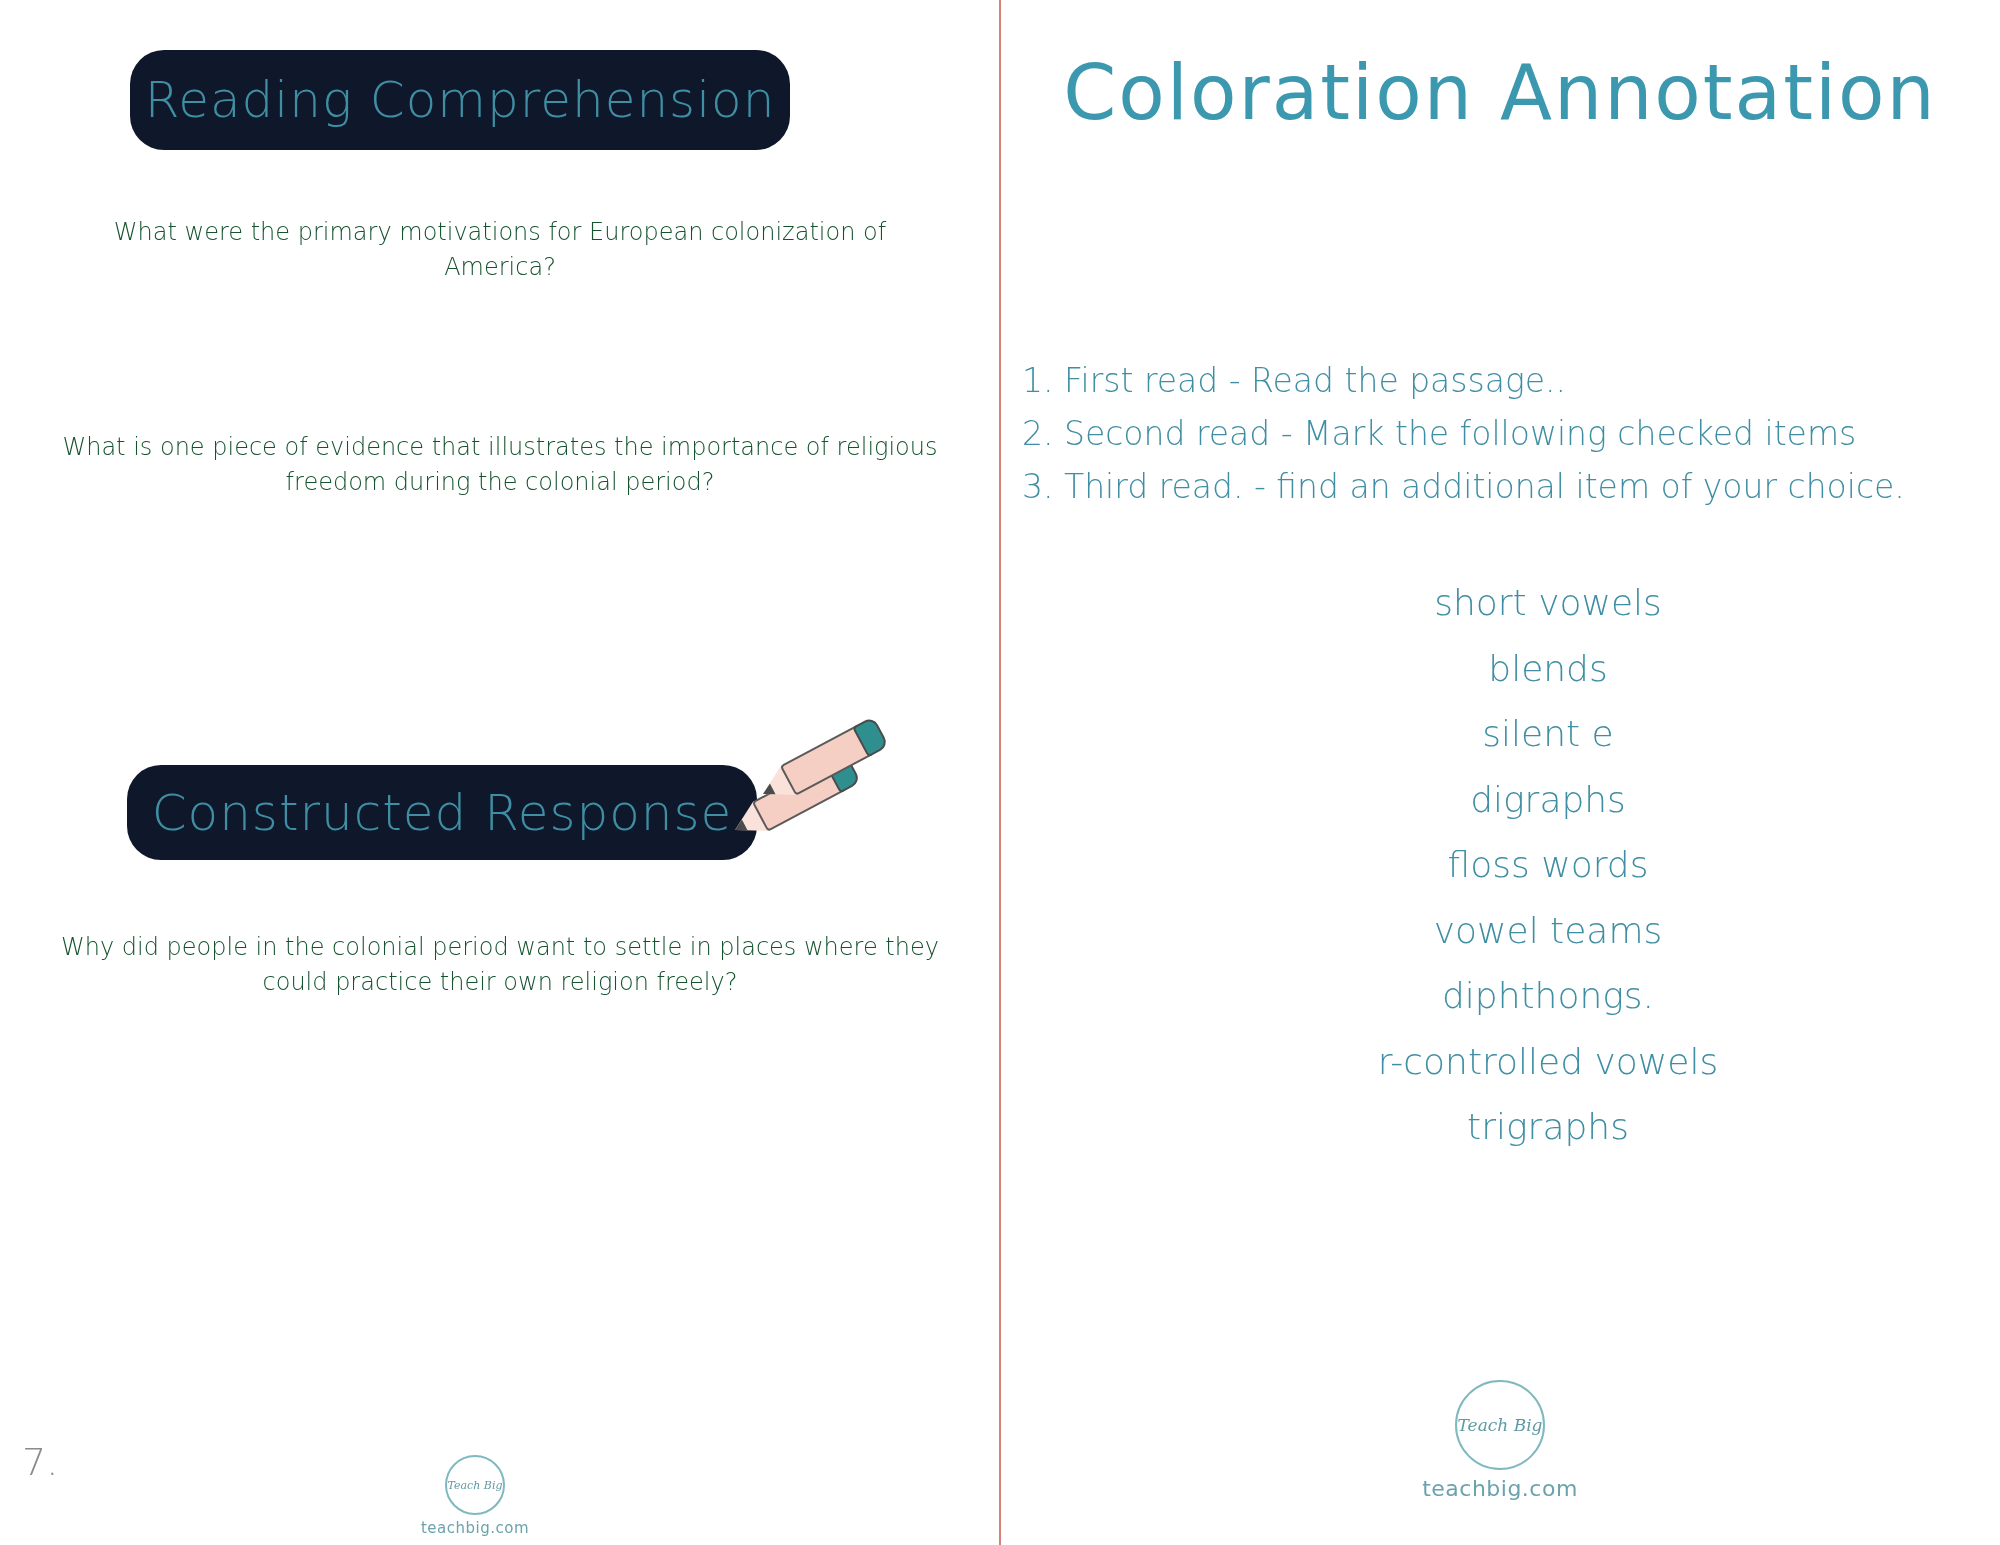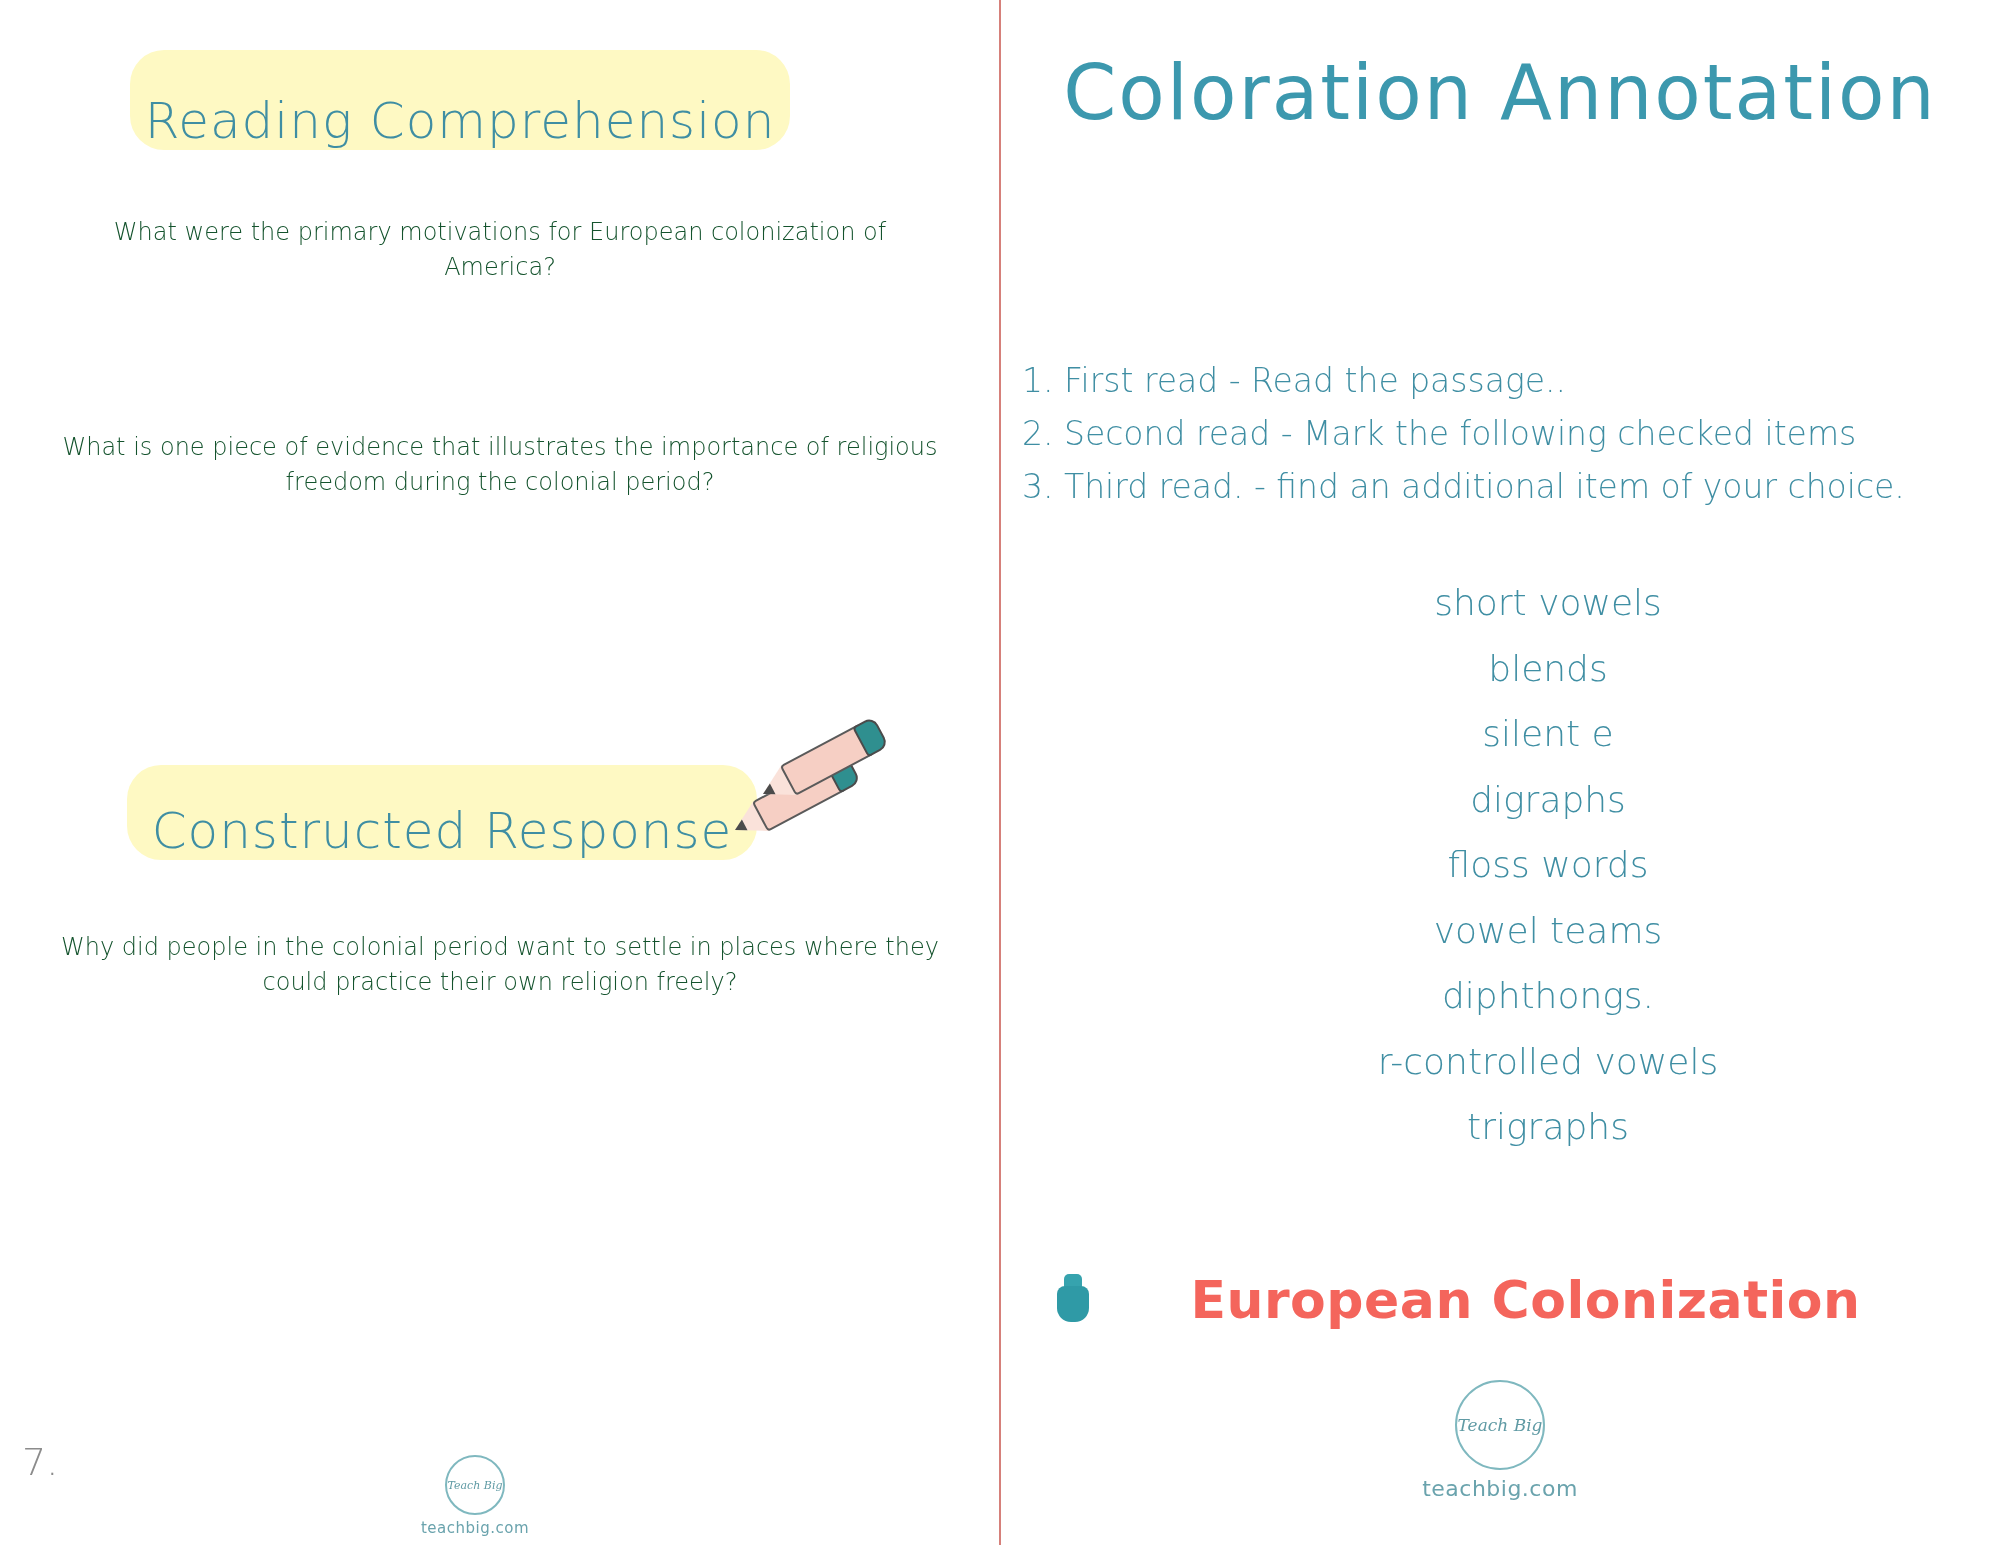--- a/index.html
+++ b/index.html
@@ -38,24 +38,24 @@
   .right-col {
     position: relative;
     width: 1000px;
     height: 1545px;
     box-sizing: border-box;
   }
 
   
   .pink-pill {
     position: absolute;
-    background: #fef9c3;
+    background: #0f172a;
     border-radius: 34px;
     display: flex;
-    align-items: flex-end;
+    align-items: center;
     justify-content: center;
   }
   .pill-text {
     color: #3f8ea3;
     font-size: 50px;
     letter-spacing: 1px;
     font-family: "DejaVu Sans", sans-serif;
     font-weight: 300;
   }
 
@@ -323,27 +323,20 @@
       <div>blends</div>
       <div>silent e</div>
       <div>digraphs</div>
       <div>floss words</div>
       <div>vowel teams</div>
       <div>diphthongs.</div>
       <div>r-controlled vowels</div>
       <div>trigraphs</div>
     </div>
 
-    <div class="topic-row">
-      <div class="marker">
-        <div class="cap"></div>
-        <div class="body"></div>
-      </div>
-      <div class="topic-text">European Colonization</div>
-    </div>
 
     <div class="logo" style="left:420px; top:1380px; width:160px;">
       <div class="logo-circle">
         <span>Teach Big</span>
       </div>
       <div class="logo-text">teachbig.com</div>
     </div>
   </div>
 </div>
 

